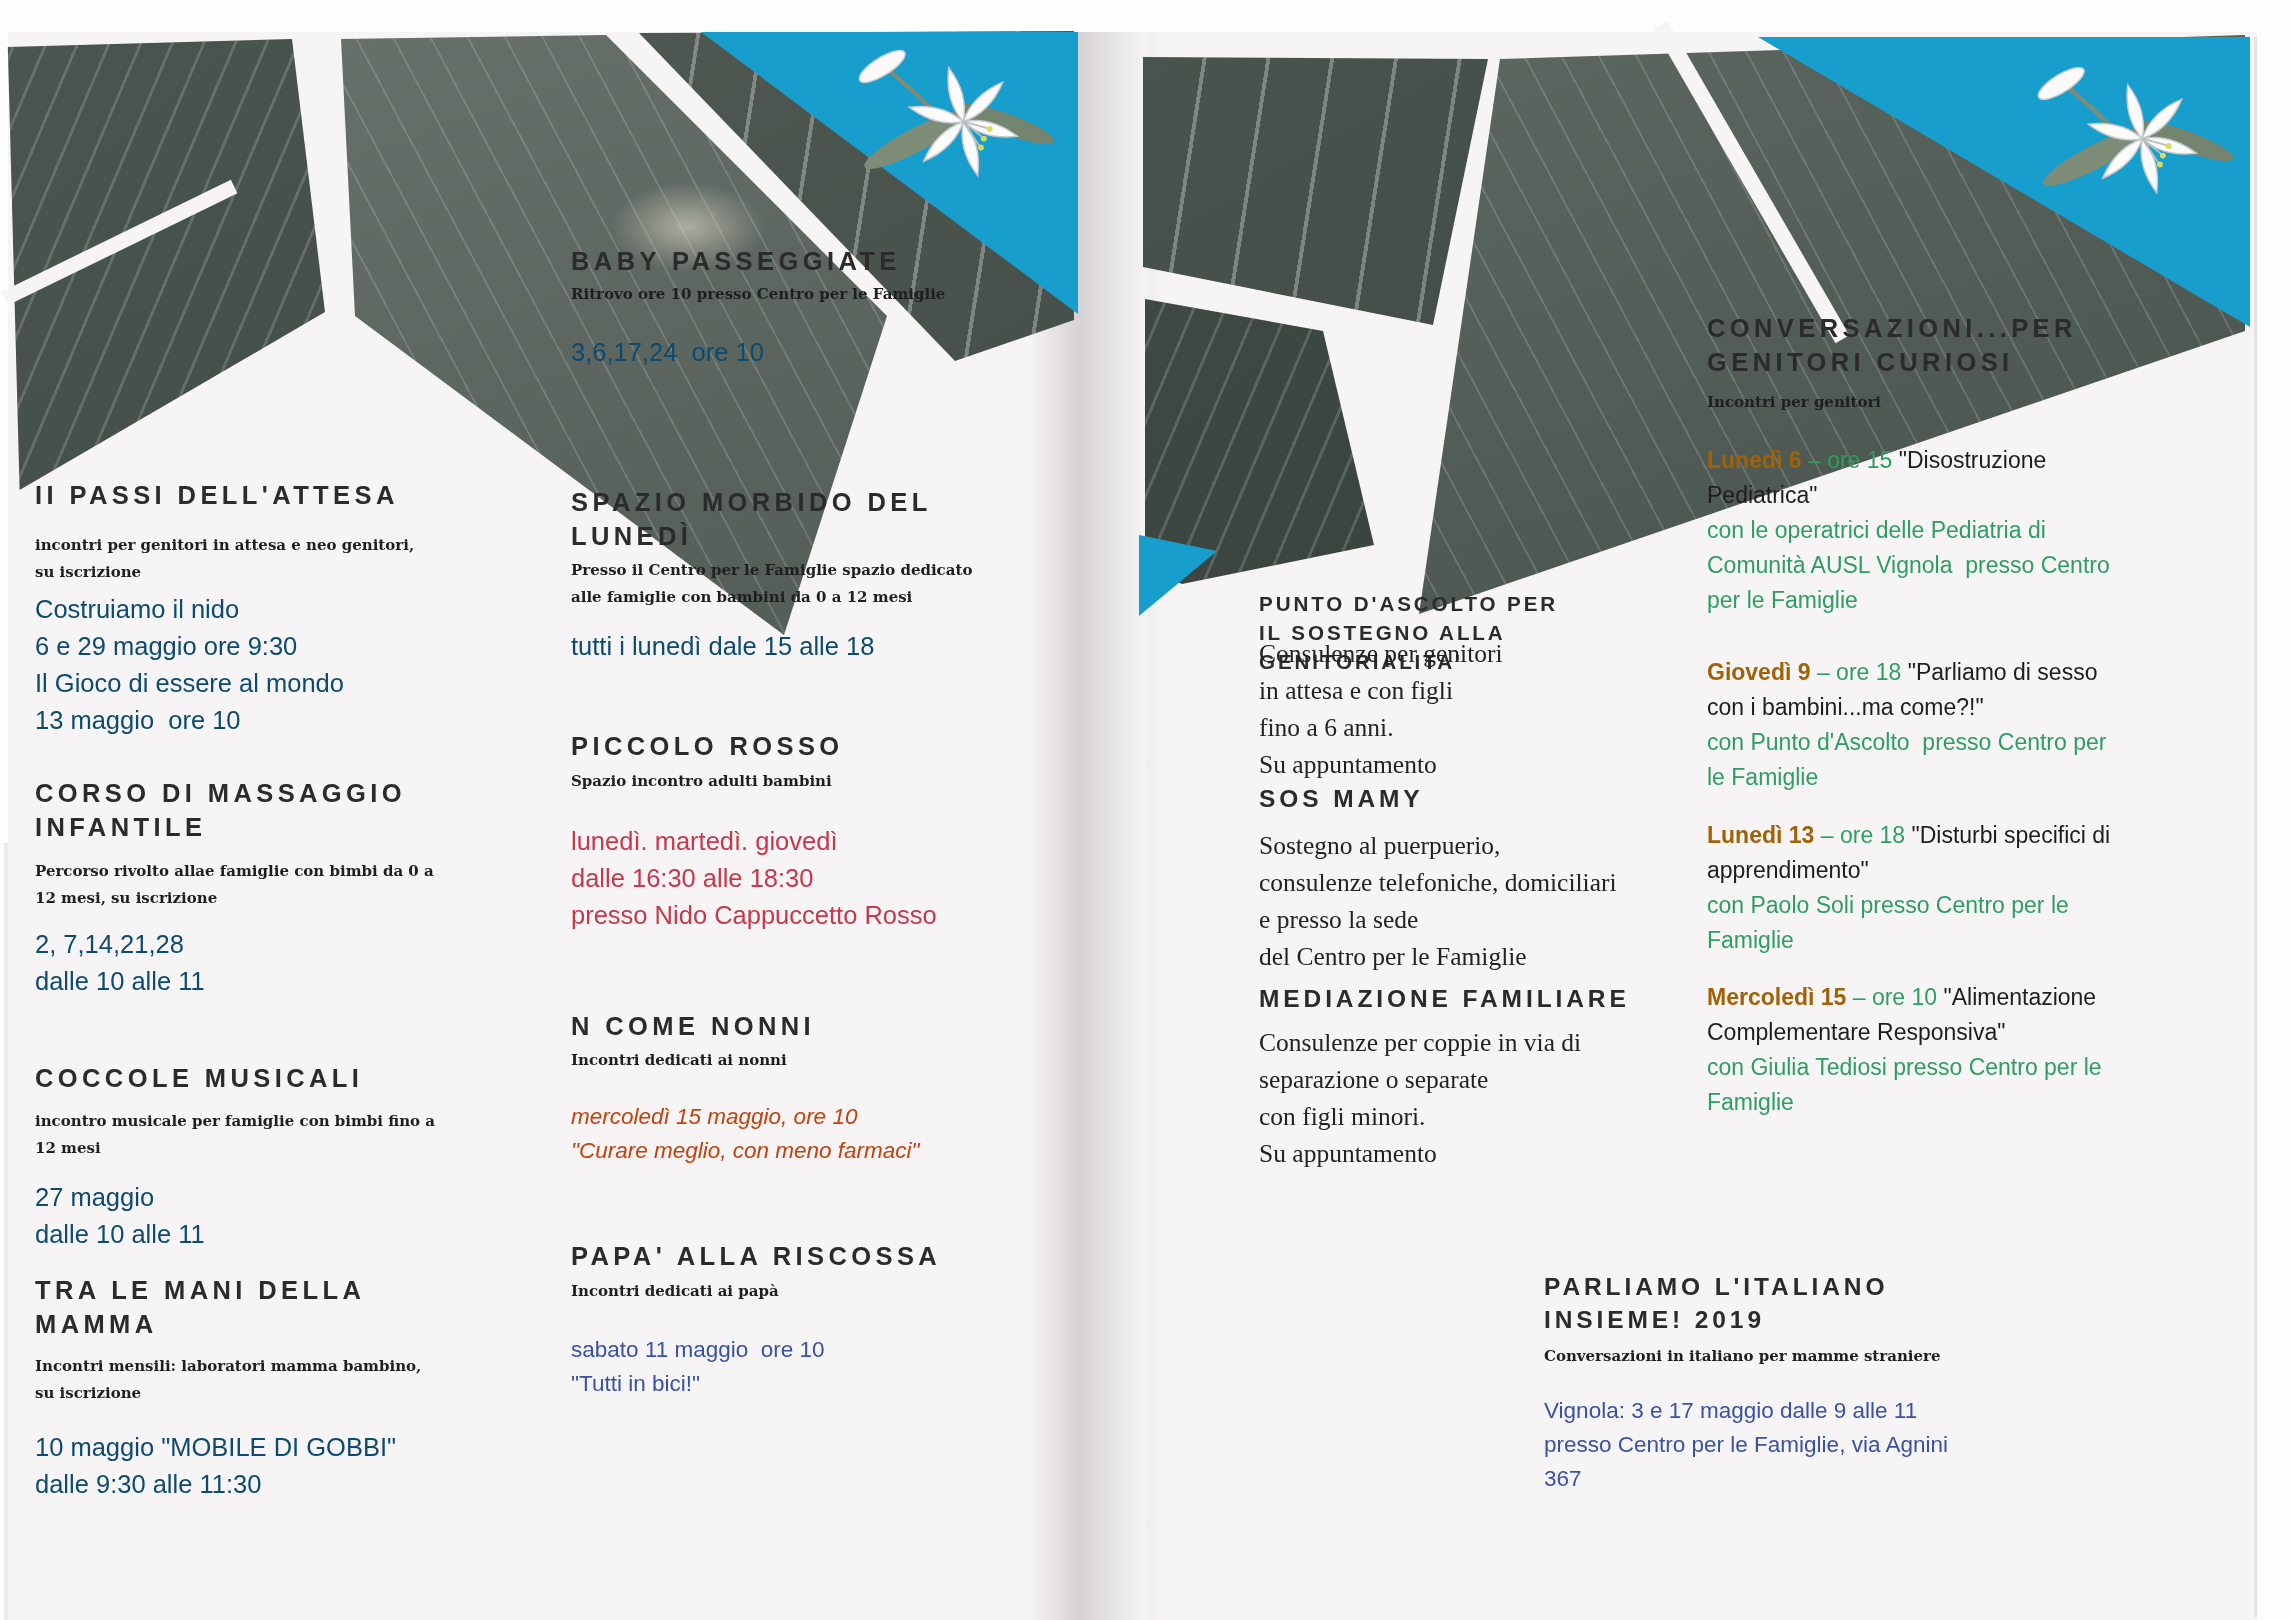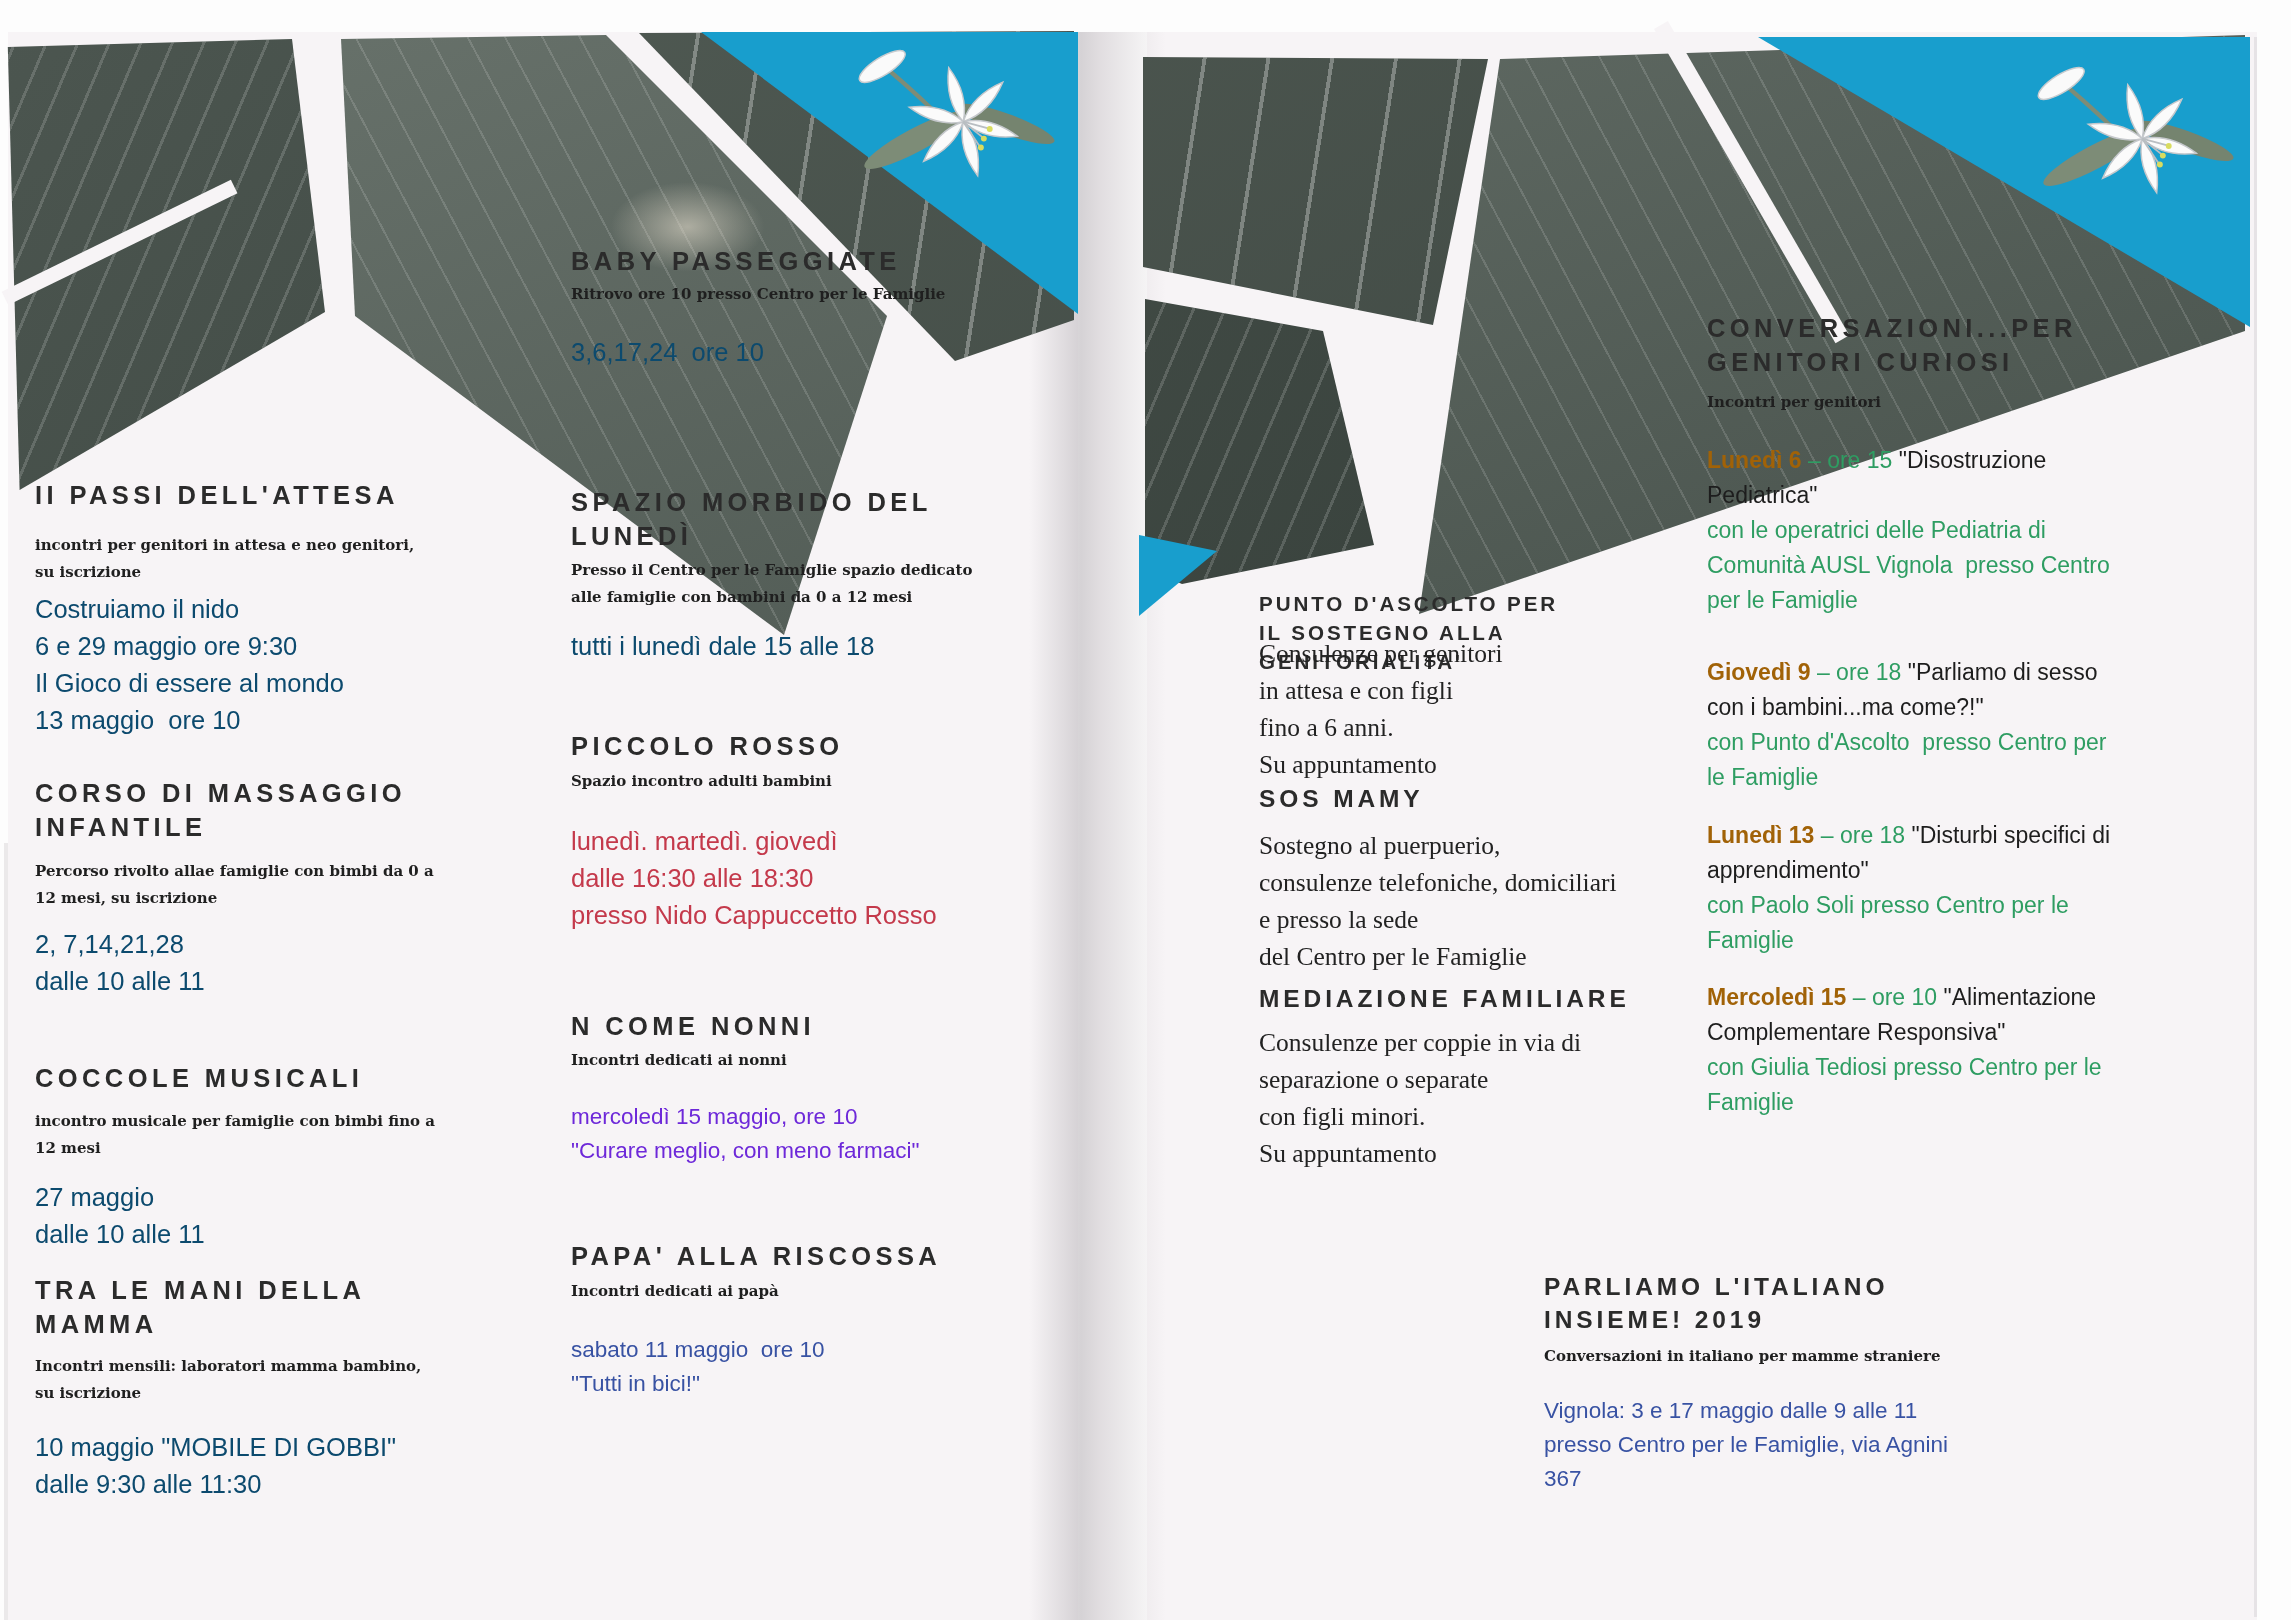--- a/index.html
+++ b/index.html
@@ -29,21 +29,21 @@
   .lily{position:absolute;}
   
   .t{position:absolute;font-weight:700;color:#2b2b2b;letter-spacing:4.4px;font-size:25.5px;
      line-height:1.33;white-space:pre-wrap;}
   .t.p2s{font-size:24.5px;letter-spacing:3.9px;}
   .t.p2p{font-size:20.6px;letter-spacing:2.9px;line-height:1.42;}
   .sub{position:absolute;font-family:"DejaVu Serif",serif;font-weight:700;font-size:15px;
        color:#1f1f1f;line-height:26.5px;white-space:pre-wrap;}
   .sched{position:absolute;font-size:25.5px;line-height:37px;white-space:pre-wrap;}
   .sched.sm{font-size:22.5px;line-height:34px;}
-  .coral{color:#0c4a6e;} .crimson{color:#C4394B;} .purple{color:#6d28d9;}
+  .coral{color:#0c4a6e;} .crimson{color:#C4394B;} .purple{color:#c2410c;font-style:italic;}
   .blue{color:#3852A3;}
   .body{position:absolute;font-family:"Liberation Serif",serif;font-size:25.5px;color:#222222;
         line-height:37px;white-space:pre-wrap;}
   .entry{position:absolute;width:500px;font-size:23px;line-height:35px;}
   .entry .day{font-weight:700;color:#a16207;}
   .entry .time{color:#2E9D62;}
   .entry .topic{color:#1d1d1d;white-space:pre-wrap;}
   .entry .detail{color:#2E9D62;white-space:pre-wrap;margin:0;}
   .entry p{margin:0;}
 </style>

